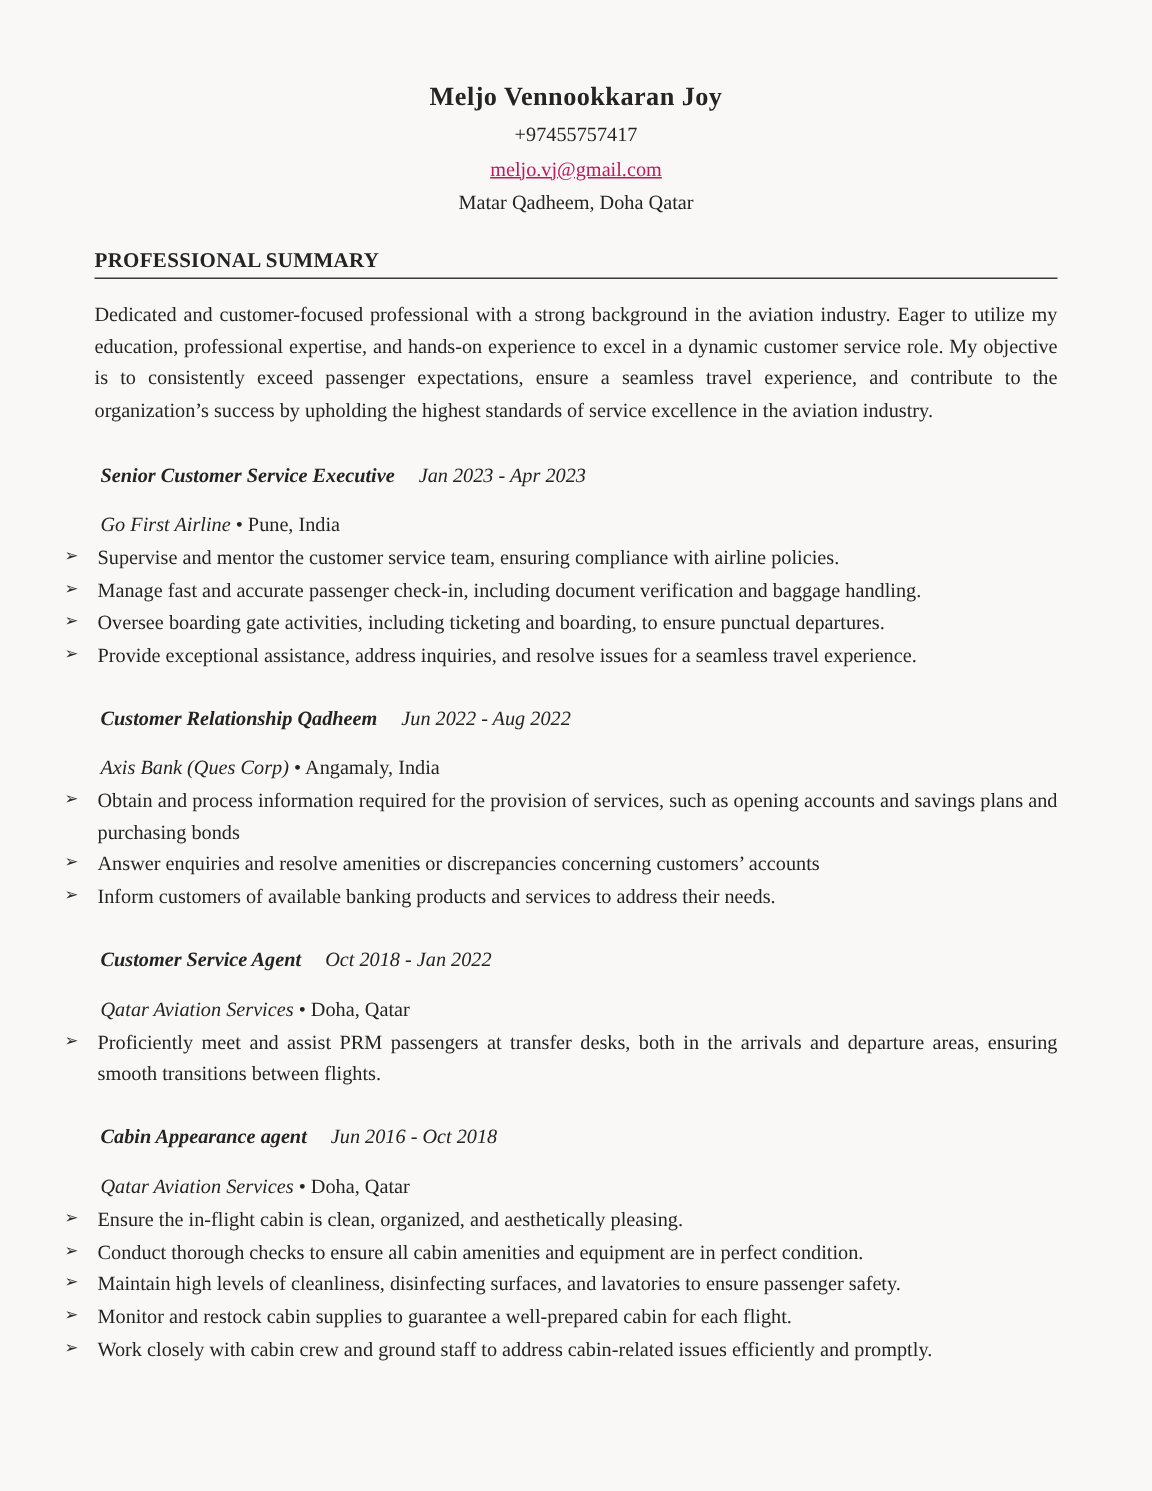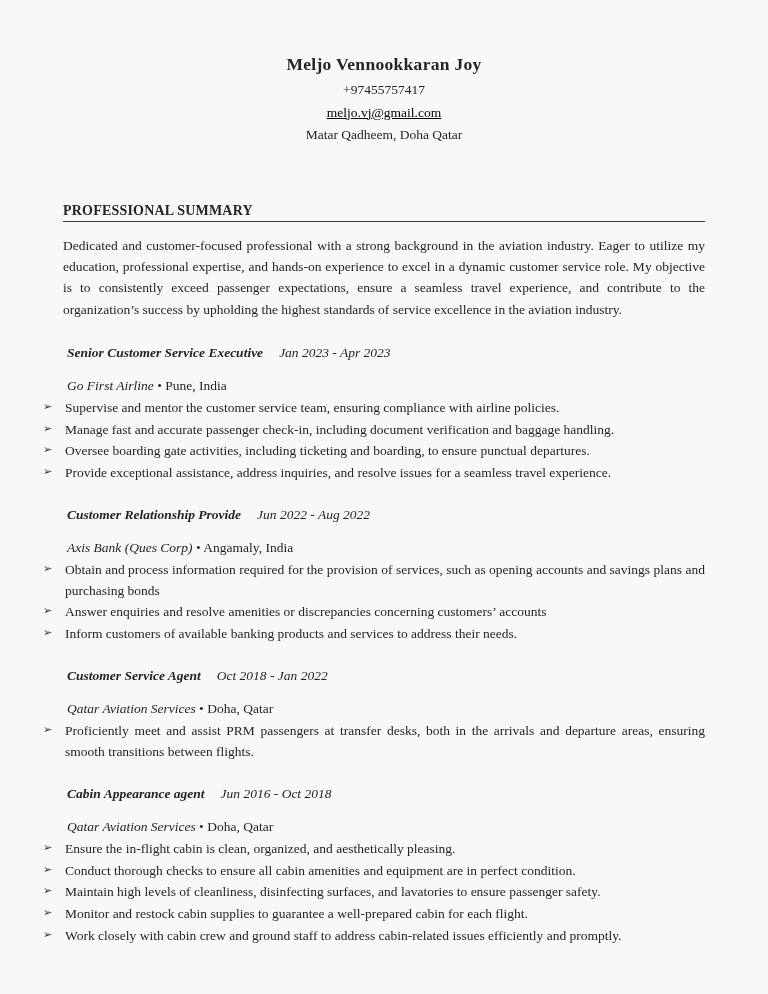--- a/index.html
+++ b/index.html
@@ -11,27 +11,27 @@
     font-size: 13.5px;
     overflow: hidden;
   }
   .page { width: 768px; height: 752px; padding: 54px 63px 0 63px; }
 
   
   .resume-header { text-align: center; }
   .name { font-size: 17.5px; font-weight: bold; letter-spacing: .3px; }
   .contact-line { margin-top: 7px; font-size: 13.5px; line-height: 1.15; }
   .email {
-    color: #000000;
+    color: #be185d;
     text-decoration: underline;
     cursor: pointer;
   }
 
   
-  .section-summary { margin-top: 60px; }
+  .section-summary { margin-top: 24px; }
   .section-experience { margin-top: 25px; }
   .sec-heading {
     font-size: 14px;
     font-weight: bold;
     letter-spacing: .2px;
     border-bottom: 1.6px solid #3a3a3a;
     padding-bottom: 2px;
   }
   .summary-text {
     margin-top: 13px;
@@ -96,21 +96,21 @@
     <ul class="bullets">
             <li><span class="arrow">➢</span><span>Supervise and mentor the customer service team, ensuring compliance with airline policies.</span></li>
             <li><span class="arrow">➢</span><span>Manage fast and accurate passenger check-in, including document verification and baggage handling.</span></li>
             <li><span class="arrow">➢</span><span>Oversee boarding gate activities, including ticketing and boarding, to ensure punctual departures.</span></li>
             <li><span class="arrow">➢</span><span>Provide exceptional assistance, address inquiries, and resolve issues for a seamless travel experience.</span></li>
           </ul>
   </div>
 
   <div class="job">
     <div class="job-head">
-      <span class="job-title">Customer Relationship Provide</span>
+      <span class="job-title">Customer Relationship Qadheem</span>
       <span class="job-dates">Jun 2022 - Aug 2022</span>
     </div>
     <div class="job-company">
       <span class="company-name">Axis Bank (Ques Corp)</span><span class="job-location"> • Angamaly, India</span>
     </div>
     <ul class="bullets">
             <li><span class="arrow">➢</span><span>Obtain and process information required for the provision of services, such as opening accounts and savings plans and purchasing bonds</span></li>
             <li><span class="arrow">➢</span><span>Answer enquiries and resolve amenities or discrepancies concerning customers’ accounts</span></li>
             <li><span class="arrow">➢</span><span>Inform customers of available banking products and services to address their needs.</span></li>
           </ul>

